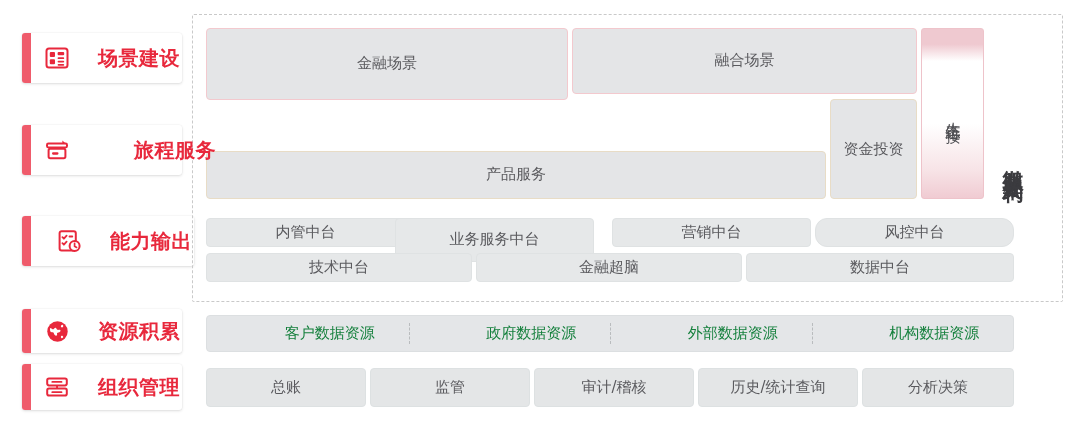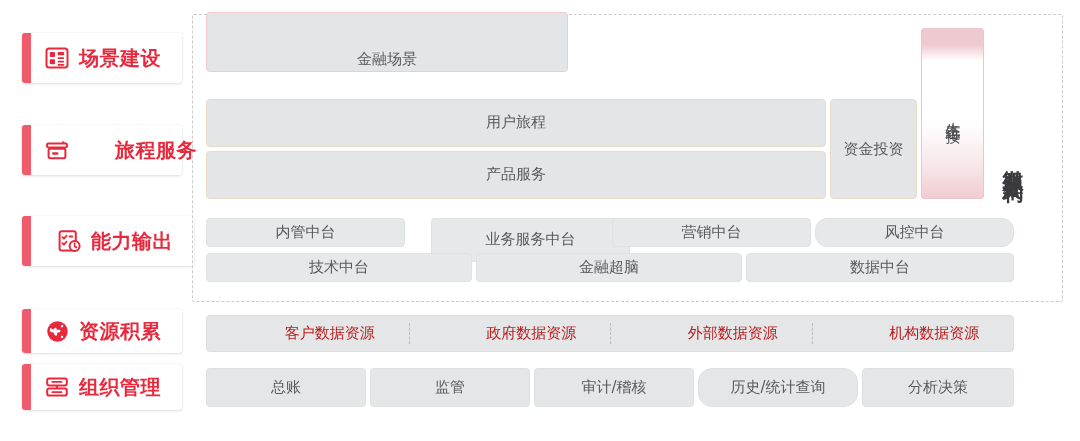--- a/index.html
+++ b/index.html
@@ -25,21 +25,21 @@
     background:#ef5b6b;border-radius:3px 0 0 3px;
   }
   .rail-ico{
     position:relative;z-index:2;
     margin-left:20px;width:30px;height:30px;
     flex:0 0 30px;display:flex;align-items:center;justify-content:center;
   }
   .rail-ico svg{display:block;}
   .rail-txt{
     position:relative;z-index:2;
-    margin-left:7px;
+    margin-left:26px;
     color:#e8283c;
     font-size:20px;font-weight:bold;letter-spacing:.5px;
     white-space:nowrap;
     font-family:"DejaVu Sans","Liberation Sans",sans-serif;
   }
 
   
   .dashgroup{
     position:absolute;left:192px;top:14px;width:871px;height:288px;
     border:1px dashed #c9c9c9;
@@ -100,21 +100,21 @@
     background:#e4e6e8;
     border:1px solid #dcdfe1;
     border-radius:4px;
     display:flex;align-items:stretch;
     box-sizing:border-box;
     overflow:hidden;
   }
   .strip .cell{
     flex:1 1 0;
     display:flex;align-items:center;justify-content:center;
-    color:#b91c1c;font-size:15px;
+    color:#15803d;font-size:15px;
     font-family:"DejaVu Sans","Liberation Sans",sans-serif;
     position:relative;
     padding-left:44px;
   }
   .strip .cell + .cell::before{
     content:"";position:absolute;left:0;top:7px;bottom:7px;
     border-left:1px dashed #b9bcbe;
   }
 </style>
 </head>
@@ -189,47 +189,47 @@
           <rect x="8.4" y="18.3" width="11" height="1.7" rx=".85" fill="#e8283c"></rect>
           <rect x="13.1" y="12" width="1.9" height="4" fill="#e8283c"></rect>
         </svg>
       </span>
       <span class="rail-txt">组织管理</span>
     </div>
   </div>
 
   <div class="dashgroup"></div>
 
-  <div class="tile pink" style="left:206px;top:12px;width:362px;height:60px;align-items:flex-end;">
+  <div class="tile pink" style="left:206px;top:28px;width:362px;height:72px;">
     <span>金融场景</span>
   </div>
-
-  <div class="tile tan" style="left:206px;top:99px;width:620px;height:48px;">
-    <span>用户旅程</span>
-  </div>
+  <div class="tile pink" style="left:572px;top:28px;width:345px;height:66px;">
+    <span>融合场景</span>
+  </div>
+
   <div class="tile tan" style="left:206px;top:151px;width:620px;height:48px;">
     <span>产品服务</span>
   </div>
   <div class="tile tan two-line" style="left:830px;top:99px;width:87px;height:100px;flex-direction:row;">
     <span>资金</span>
     <span>投资</span>
   </div>
 
   <div class="eco" style="left:921px;top:28px;width:63px;height:171px;">
     <span>生态链接</span>
   </div>
 
   <div class="micro" style="left:993px;top:70px;width:40px;height:180px;">
     <span>微服务架构</span>
   </div>
 
   <div class="tile plain" style="left:206px;top:218px;width:199px;height:29px;">
     <span>内管中台</span>
   </div>
-  <div class="tile plain" style="left:431px;top:218px;width:199px;height:44px;">
+  <div class="tile plain" style="left:395px;top:218px;width:199px;height:44px;">
     <span>业务服务中台</span>
   </div>
   <div class="tile plain" style="left:612px;top:218px;width:199px;height:29px;">
     <span>营销中台</span>
   </div>
   <div class="tile plain" style="left:815px;top:218px;width:199px;height:29px;border-radius:12px;">
     <span>风控中台</span>
   </div>
 
   <div class="tile plain" style="left:206px;top:253px;width:266px;height:29px;">
@@ -259,20 +259,20 @@
 
   <div class="tile plain2" style="left:206px;top:368px;width:160px;height:39px;">
     <span>总账</span>
   </div>
   <div class="tile plain2" style="left:370px;top:368px;width:160px;height:39px;">
     <span>监管</span>
   </div>
   <div class="tile plain2" style="left:534px;top:368px;width:160px;height:39px;">
     <span>审计/稽核</span>
   </div>
-  <div class="tile plain2" style="left:698px;top:368px;width:160px;height:39px;border-radius:14px;">
+  <div class="tile plain2" style="left:698px;top:368px;width:160px;height:39px;">
     <span>历史/统计查询</span>
   </div>
   <div class="tile plain2" style="left:862px;top:368px;width:152px;height:39px;">
     <span>分析决策</span>
   </div>
 
 </div>
 
 </body></html>

